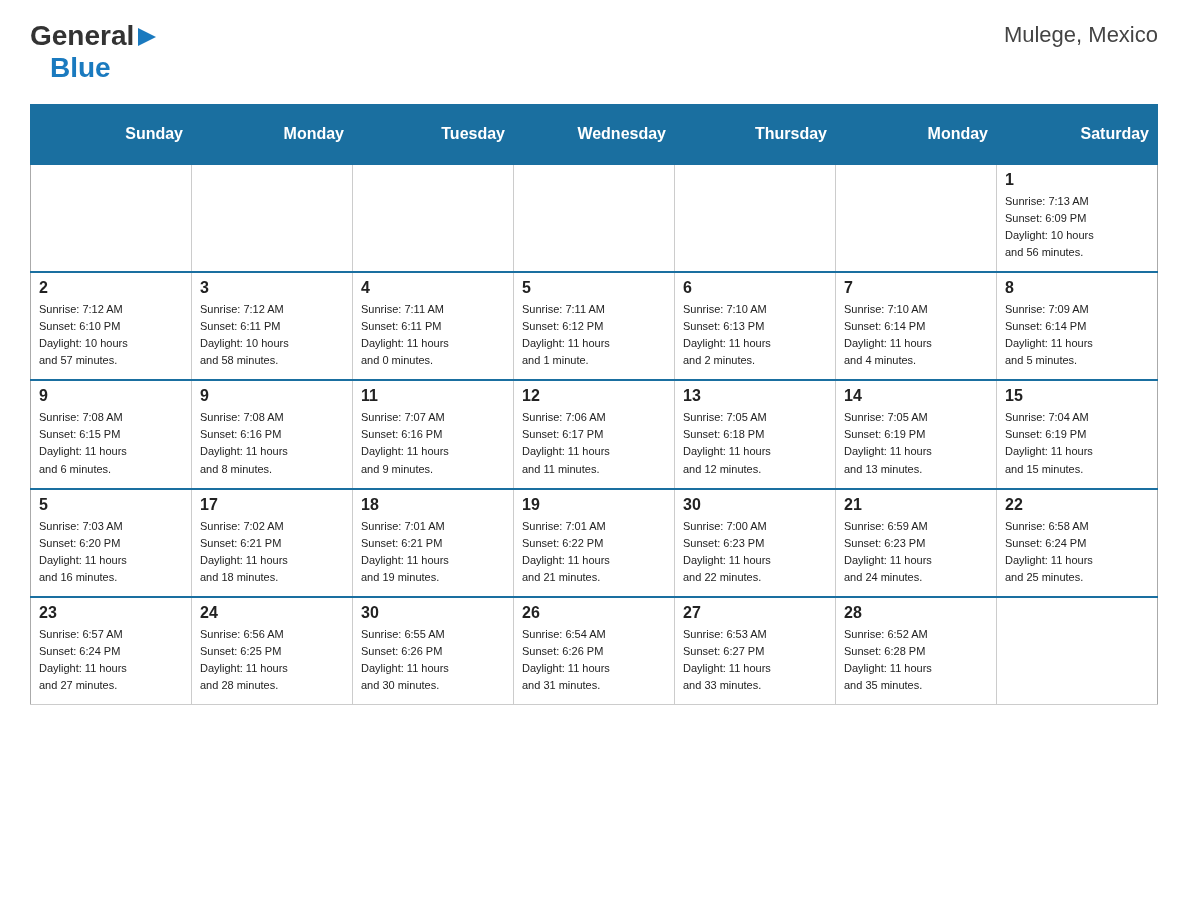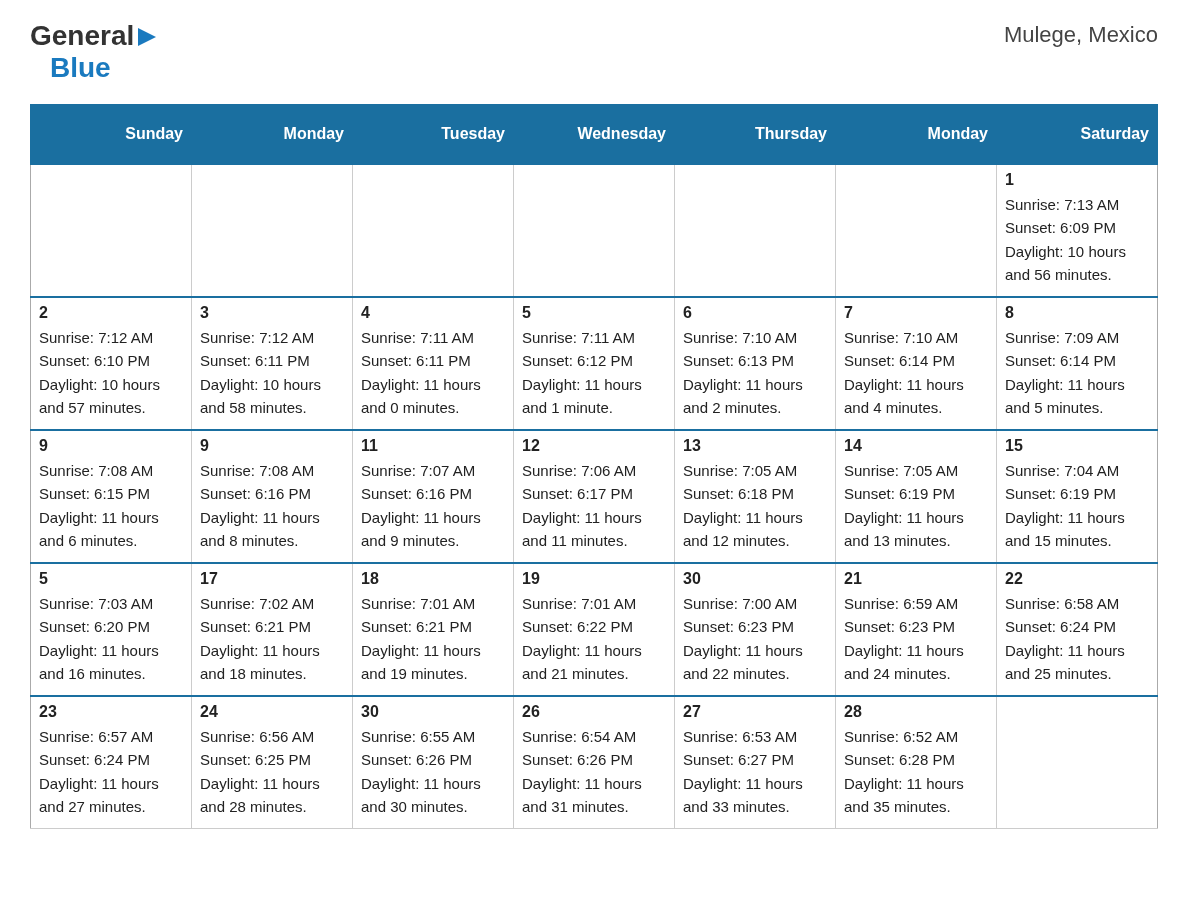--- a/index.html
+++ b/index.html
@@ -61,21 +61,21 @@
     .calendar tbody tr td:last-child {
       border-right: none;
     }
     .day-number {
       font-size: 16px;
       font-weight: bold;
       display: block;
       margin-bottom: 4px;
     }
     .day-info {
-      font-size: 15px;
+      font-size: 11px;
       line-height: 1.55;
       color: #222;
     }
     .empty-cell {
       background: #f9f9f9;
     }
     .logo-wrapper {
       display: flex;
       flex-direction: column;
     }

